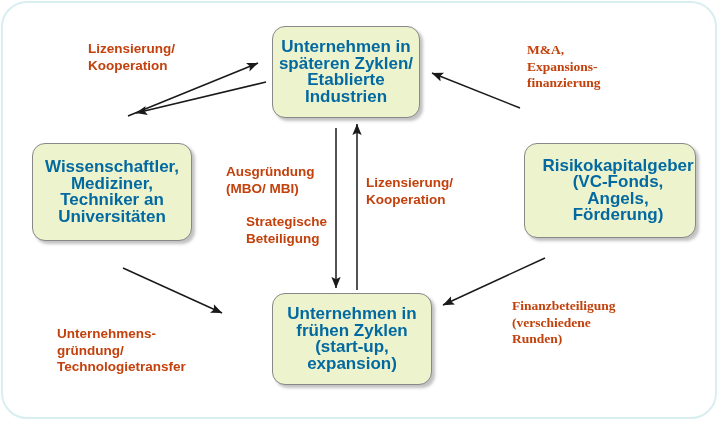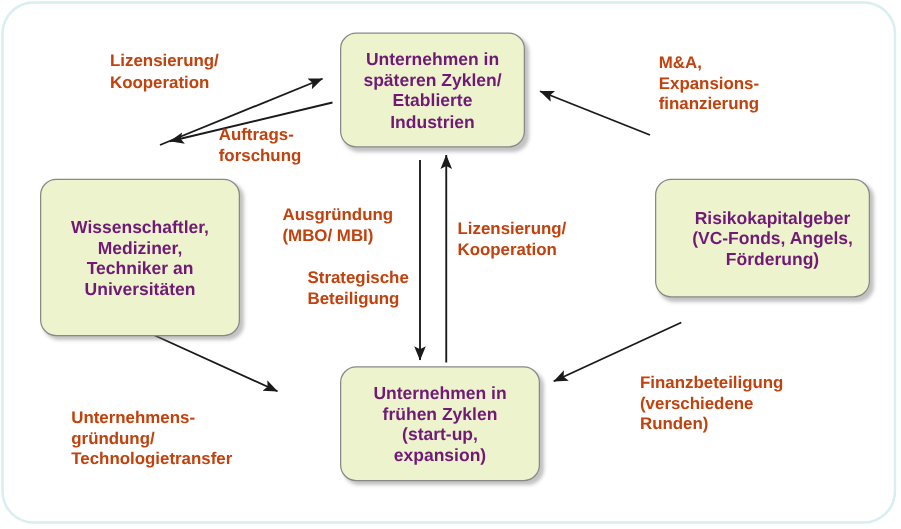--- a/index.html
+++ b/index.html
@@ -38,38 +38,38 @@
     position: absolute;
     box-sizing: border-box;
     background: #edf3cd;
     border: 1.4px solid #888888;
     border-radius: 13px;
     box-shadow: 3px 3px 3px rgba(120,120,120,0.45);
     display: flex;
     align-items: center;
     justify-content: center;
     text-align: center;
-    color: #701a75;
-    font-size: 14px;
+    color: #0369a1;
+    font-size: 17px;
     line-height: 16.5px;
     font-weight: 700;
     white-space: pre-line;
     padding: 2px 4px;
   }
   .label {
     position: absolute;
     color: #c2410c;
     font-size: 13.5px;
     line-height: 16.5px;
     font-weight: 700;
     white-space: pre-line;
   }
-  .lbl-right { text-align: left; }
+  .lbl-right { text-align: left; font-family: Liberation Serif, serif; }
   #node-top    { left: 272px; top: 26px;  width: 148px; height: 92px; }
-  #node-left   { left: 32px;  top: 143px; width: 160px; height: 126px; }
+  #node-left   { left: 32px;  top: 143px; width: 160px; height: 98px; }
   #node-right  { left: 524px; top: 143px; width: 172px; height: 95px; padding-left: 20px; }
   #node-bottom { left: 272px; top: 293px; width: 160px; height: 92px; }
   #lbl-lizenz-koop-left { left: 88px;  top: 41px; }
   #lbl-auftrags         { left: 175px; top: 100px; }
   #lbl-ma               { left: 527px; top: 42px; }
   #lbl-ausgruendung     { left: 226px; top: 164px; }
   #lbl-strategische     { left: 246px; top: 214px; }
   #lbl-lizenz-koop-mid  { left: 366px; top: 175px; }
   #lbl-untgruendung     { left: 57px;  top: 288px; margin-top: 38px; }
   #lbl-finanz           { left: 512px; top: 298px; }
@@ -118,22 +118,20 @@
 Förderung)</div>
 
   <div class="node" id="node-bottom">Unternehmen in
 frühen Zyklen
 (start-up,
 expansion)</div>
 
   <div class="label" id="lbl-lizenz-koop-left">Lizensierung/
 Kooperation</div>
 
-  <div class="label" id="lbl-auftrags">Auftrags-
-forschung</div>
 
   <div class="label lbl-right" id="lbl-ma">M&amp;A,
 Expansions-
 finanzierung</div>
 
   <div class="label" id="lbl-ausgruendung">Ausgründung
 (MBO/ MBI)</div>
 
   <div class="label" id="lbl-strategische">Strategische
 Beteiligung</div>

